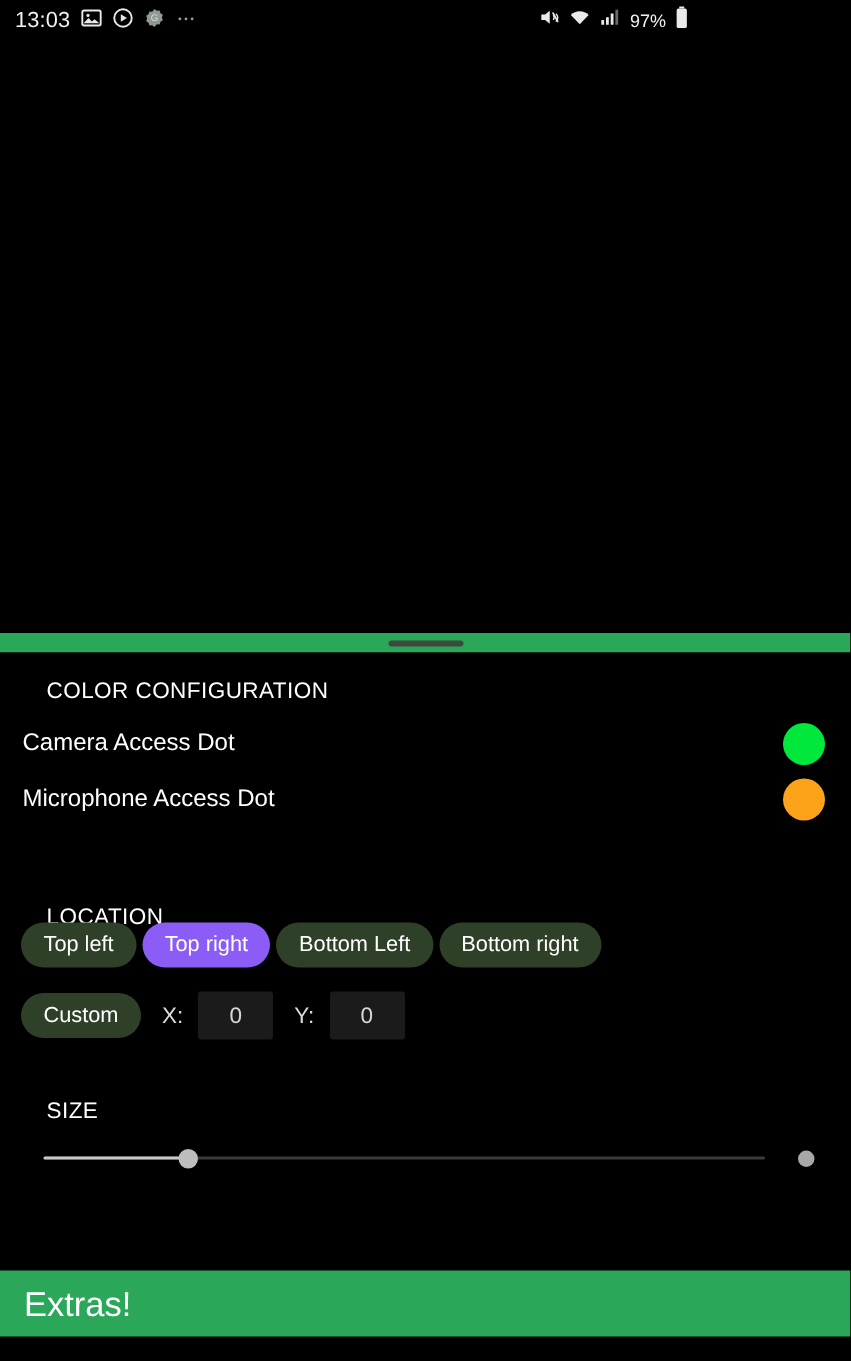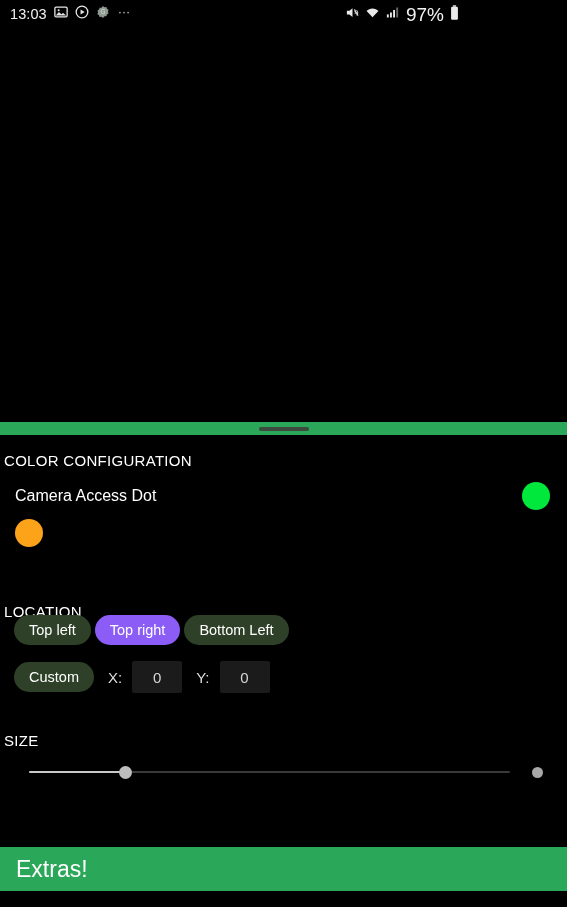--- a/index.html
+++ b/index.html
@@ -39,21 +39,21 @@
     align-items: center;
     gap: 5px;
   }
   #status-clock {
     font-size: 14.5px;
     color: #f2f2f2;
     letter-spacing: 0.1px;
     line-height: 1;
   }
   #battery-percent {
-    font-size: 19px;
+    font-size: 12px;
     color: #f2f2f2;
     line-height: 1;
     margin-left: 1px;
   }
   .sicon { display: block; }
 
   
   #preview-area {
     position: absolute;
     top: 28px; left: 0;
@@ -86,21 +86,21 @@
     top: 435px; left: 0;
     width: 567px;
     height: 412px;
     background: #000000;
     box-sizing: border-box;
   }
   .section-header {
     font-size: 15px;
     color: #ffffff;
     letter-spacing: 0.3px;
-    padding-left: 4px;
+    padding-left: 31px;
   }
   #color-configuration-header { position: absolute; top: 452px; }
   #location-header { position: absolute; top: 581px; margin-top: 22px; }
   #size-header { position: absolute; top: 732px; }
 
   .color-row {
     position: absolute;
     left: 0;
     width: 567px;
     height: 37px;
@@ -309,29 +309,31 @@
 <div id="settings-sheet"></div>
 
 <div class="section-header" id="color-configuration-header">COLOR CONFIGURATION</div>
 
 <div class="color-row" id="camera-dot-row">
   <span class="color-row-label">Camera Access Dot</span>
   <span class="color-swatch" id="camera-dot-swatch" style="background: rgb(0, 232, 60);"></span>
 </div>
 
 <div class="color-row" id="microphone-dot-row">
+  <span class="color-row-label">Microphone Access Dot</span>
   <span class="color-swatch" id="microphone-dot-swatch" style="background: rgb(253, 163, 25);"></span>
 </div>
 
 <div class="section-header" id="location-header">LOCATION</div>
 
 <div id="location-chip-row">
   <div class="chip">Top left</div>
   <div class="chip selected">Top right</div>
   <div class="chip">Bottom Left</div>
+  <div class="chip">Bottom right</div>
 </div>
 
 <div id="custom-row">
   <div class="chip">Custom</div>
   <span class="coord-label">X:</span>
   <input class="coord-input" type="text" value="0" style="">
   <span class="coord-label">Y:</span>
   <input class="coord-input" type="text" value="0" style="">
 </div>
 

